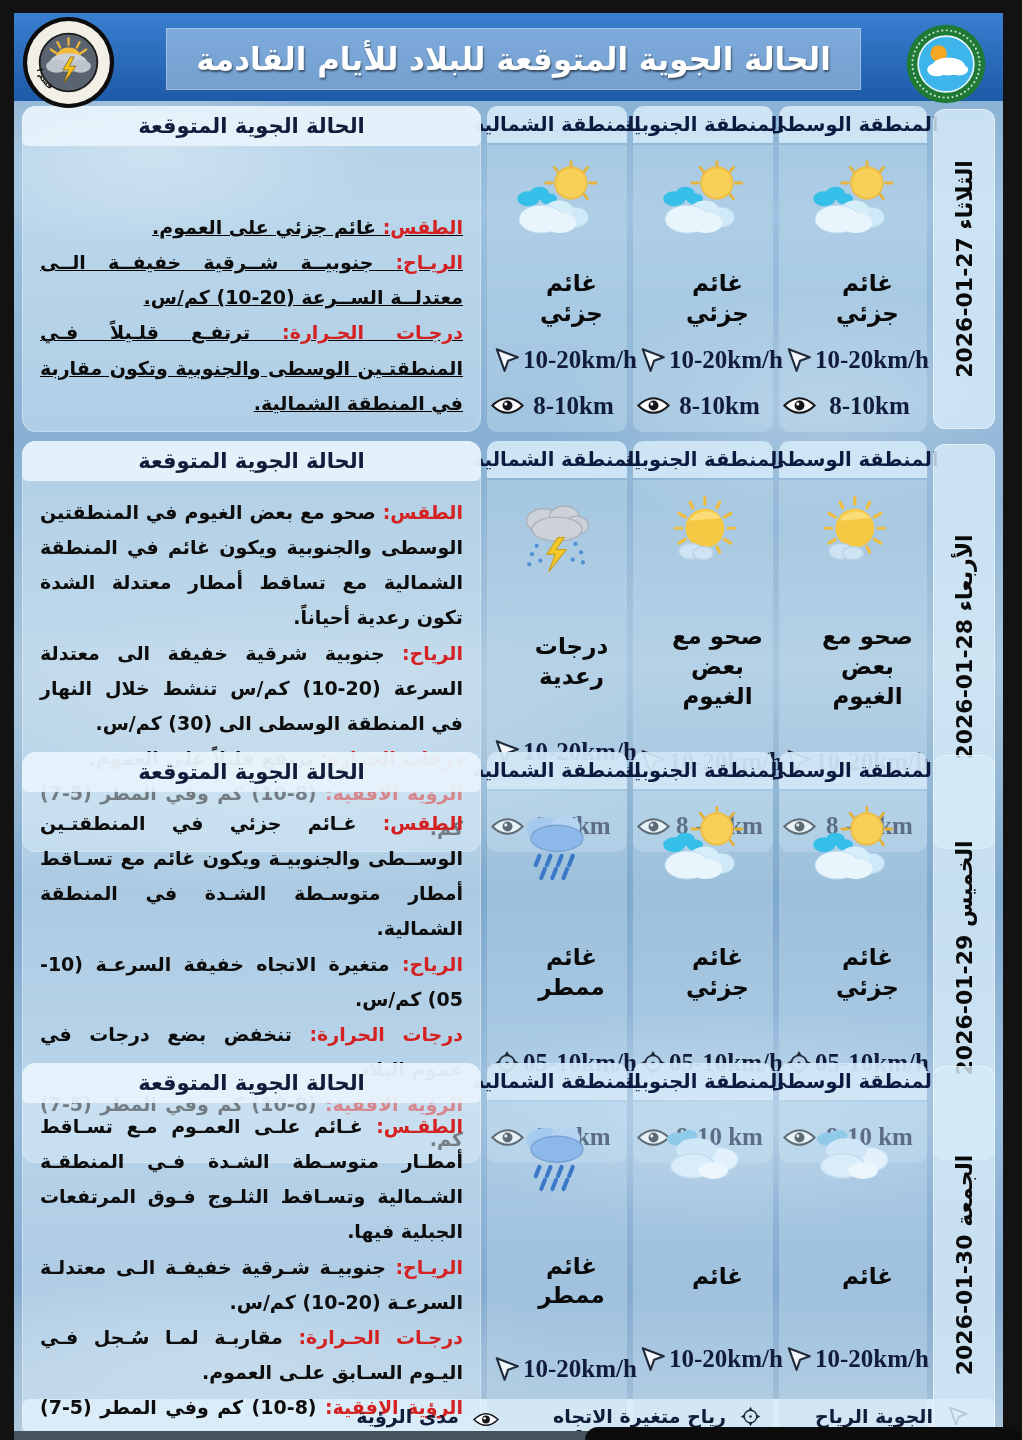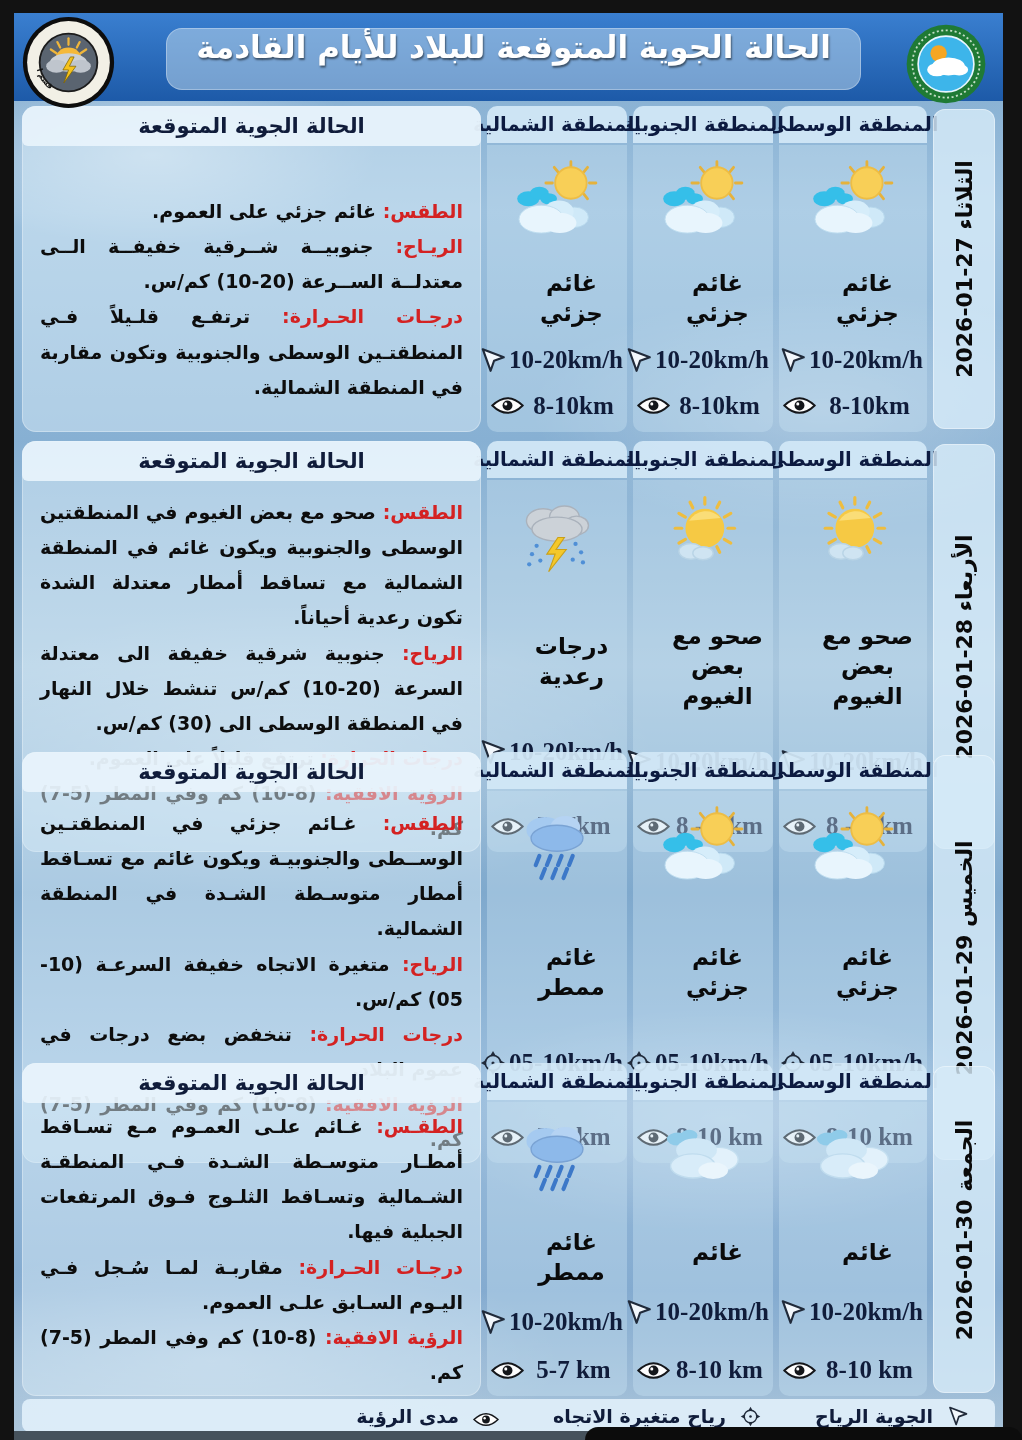--- a/index.html
+++ b/index.html
@@ -12,21 +12,21 @@
       radial-gradient(ellipse 520px 210px at 28% 52%, rgba(255,255,255,.28), transparent 70%),
       radial-gradient(ellipse 430px 160px at 72% 78%, rgba(255,255,255,.30), transparent 70%),
       radial-gradient(ellipse 500px 160px at 20% 95%, rgba(255,255,255,.28), transparent 70%),
       linear-gradient(180deg,#7ca7cc 0%,#9dc1de 14%,#87b0d3 30%,#a9c7de 46%,#7fa9cd 62%,#9bbedd 76%,#84abd0 90%,#a9c4da 100%);
   }
   
   .app-header{position:relative;height:88px;
     background:linear-gradient(180deg,var(--hdr1,#3a7fd0),var(--hdr2,#1d5aa8));}
   .title-box{position:absolute;right:142px;left:152px;top:15px;bottom:11px;
     background:rgba(186,213,235,.55);border:1px solid rgba(255,255,255,.3);
-    border-radius:16px;display:flex;justify-content:center;}
+    border-radius:0;display:flex;align-items:center;justify-content:center;}
   .title-box span{font-size:31px;font-weight:bold;color:#fff;
     text-shadow:1px 2px 2px rgba(0,0,0,.5);white-space:nowrap;}
   .logo-left{position:absolute;left:8px;top:3px;}
   .logo-right{position:absolute;right:16px;top:10px;}
   
   #days{padding-top:5px;}
   .day-row{display:grid;direction:rtl;grid-template-columns:62px 148px 140px 140px 1fr;
     gap:6px;padding:0 8px;margin-bottom:9px;}
   .r0{height:326px}.r1{height:302px}.r2{height:302px}.r3{height:327px}
   .date-tab{background:rgba(214,234,248,.82);border-radius:12px;position:relative;
@@ -36,31 +36,31 @@
     font-weight:bold;font-size:22px;color:#0a0a0a;direction:rtl;}
   .region-cell{display:flex;flex-direction:column;}
   .region-header{background:rgba(210,231,246,.93);border-radius:10px 10px 0 0;height:37px;
     flex:0 0 37px;display:flex;align-items:center;justify-content:center;
     font-weight:bold;font-size:19.5px;color:#0c1a40;margin-bottom:2px;white-space:nowrap;}
   .region-body{flex:1;background:rgba(198,224,241,.42);border-radius:0 0 10px 10px;
     display:flex;flex-direction:column;align-items:center;justify-content:space-between;
     padding:8px 4px 12px;}
   .wx-icon{height:98px;display:flex;align-items:center;justify-content:center;}
   .cond{font-weight:bold;font-size:23px;color:#0a0a0a;text-align:center;line-height:1.3;margin-left:29px;}
-  .stat-row{display:flex;direction:ltr;align-items:center;width:100%;padding:0 0;justify-content:flex-end;}
+  .stat-row{display:flex;direction:ltr;align-items:center;width:100%;padding:0 0;}
   .stat-icon{flex:0 0 32px;display:flex;justify-content:center;align-items:center;}
   .stat-val{flex:1;text-align:center;font-family:"Liberation Serif","DejaVu Serif",serif;
     font-weight:bold;font-size:25px;color:var(--ink,#101c3a);white-space:nowrap;}
   .panel{display:flex;flex-direction:column;background:rgba(216,235,248,.5);
     border-radius:14px;box-shadow:inset 0 0 0 1px rgba(255,255,255,.3);}
   .panel-header{background:rgba(233,244,252,.9);border-radius:14px 14px 6px 6px;height:40px;
     flex:0 0 40px;display:flex;align-items:center;justify-content:center;
     font-weight:bold;font-size:21px;color:var(--ink,#101c3a);}
   .panel-body{flex:1;padding:14px 18px 6px;direction:rtl;text-align:justify;}
-  .r0 .panel-body{padding-top:48px;}
+  .r0 .panel-body{padding-top:64px;text-decoration:underline;}
   .r3 .panel-body{padding-top:6px;}
   .seg{font-weight:bold;font-size:19px;line-height:1.85;color:#0d0d0d;}
   .seg-label{color:var(--red,#d42222);}
   
   .legend{height:33px;margin:0 8px;background:rgba(223,239,250,.92);border-radius:8px;
     display:flex;direction:rtl;align-items:center;gap:54px;padding:0 26px;}
   .legend-item{display:flex;align-items:flex-end;gap:14px;font-weight:bold;
     font-size:19px;color:var(--ink,#101c3a);white-space:nowrap;}
   .legend-item .li-icon{display:flex;align-items:center;}
   .bottom-strip{position:absolute;left:14px;right:19px;bottom:0;height:9px;background:#46525c;}
@@ -695,20 +695,21 @@
                 </svg>
               </span>
               <span class="stat-val" dir="ltr">5-7 km</span>
             </div>
           </div>
         </div>
         <div class="panel">
           <div class="panel-header">الحالة الجوية المتوقعة</div>
           <div class="panel-body">
             <div class="seg"><span class="seg-label">الطقـس:</span> <span class="seg-text">غـائم علـى العمـوم مـع تسـاقط أمطـار متوسـطة الشـدة فـي المنطقـة الشـمالية وتسـاقط الثلـوج فـوق المرتفعات الجبلية فيها.</span></div>
+            <div class="seg"><span class="seg-label">الريـاح:</span> <span class="seg-text">جنوبيـة شـرقية خفيفـة الـى معتدلـة السرعـة (20-10) كم/س.</span></div>
             <div class="seg"><span class="seg-label">درجـات الحـرارة:</span> <span class="seg-text">مقاربـة لمـا سُـجل فـي اليـوم السـابق علـى العموم.</span></div>
             <div class="seg"><span class="seg-label">الرؤية الافقية:</span> <span class="seg-text">(8-10) كم وفي المطر (5-7) كم.</span></div>
           </div>
         </div>
       </div>
     </div>
 
   <div class="legend" id="legend">
       <div class="legend-item">
         <span class="li-icon">

